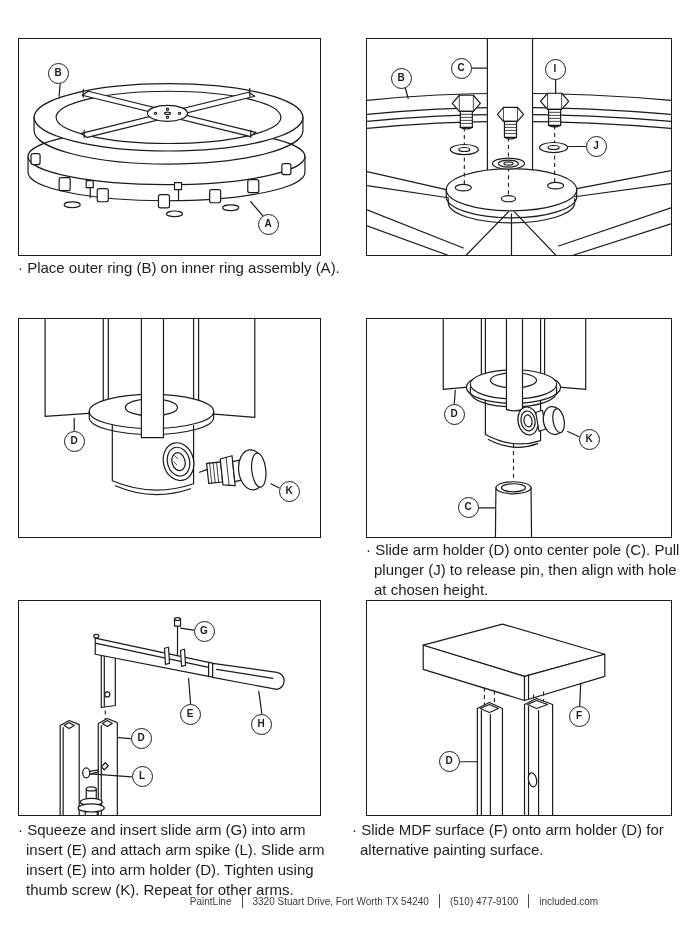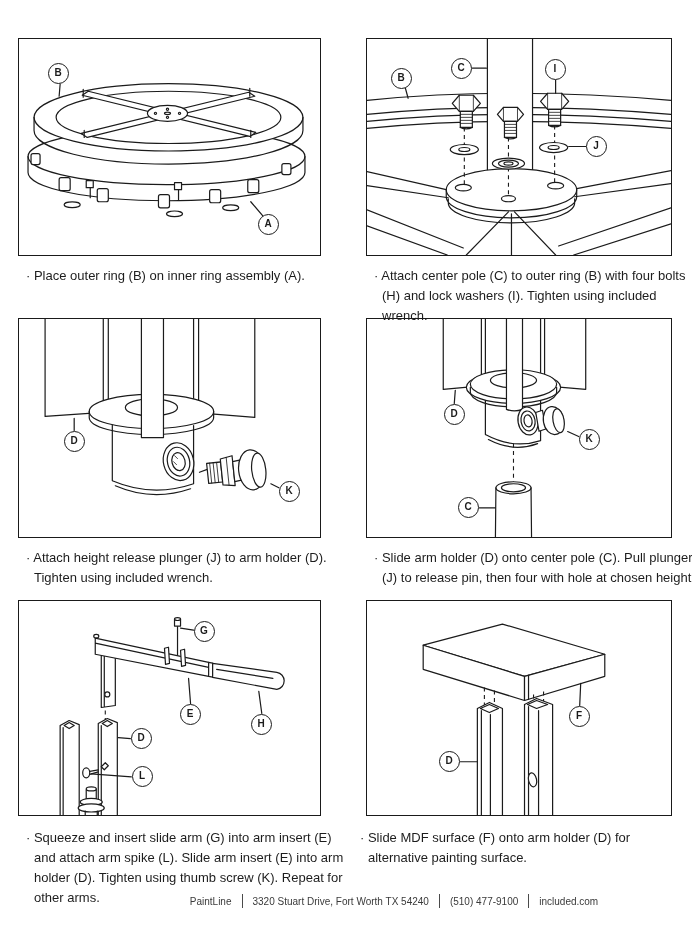--- a/index.html
+++ b/index.html
@@ -9,21 +9,21 @@
   .frame svg{position:absolute;left:0;top:0;width:100%;height:100%;}
   .ln{fill:none;stroke:#1b1b1b;stroke-width:1.2;stroke-linecap:round;stroke-linejoin:round;}
   .th{fill:none;stroke:#1b1b1b;stroke-width:0.8;stroke-linecap:round;}
   .wf{fill:#ffffff;stroke:#1b1b1b;stroke-width:1.2;stroke-linejoin:round;}
   .nf{fill:#ffffff;stroke:none;}
   .dsh{fill:none;stroke:#1b1b1b;stroke-width:1.1;stroke-dasharray:4 3.5;}
   .badge{position:absolute;width:21px;height:21px;box-sizing:border-box;
          border:1.4px solid #1b1b1b;border-radius:50%;background:#fff;
          display:flex;align-items:center;justify-content:center;
          font-size:10px;font-weight:700;color:#1b1b1b;line-height:1;}
-  .caption{position:absolute;margin:8px;font-size:13px;line-height:20px;color:#1d1d1d;
+  .caption{position:absolute;margin:0;font-size:15px;line-height:20px;color:#1d1d1d;
            padding-left:8px;text-indent:-8px;}
   .p1{left:18px;top:38px;width:303px;height:218px;}
   .p2{left:366px;top:38px;width:306px;height:218px;}
   .p3{left:18px;top:318px;width:303px;height:220px;}
   .p4{left:366px;top:318px;width:306px;height:220px;}
   .p5{left:18px;top:600px;width:303px;height:216px;}
   .p6{left:366px;top:600px;width:306px;height:216px;}
   .c1{left:18px;top:258px;width:320px;}
   .c2{left:366px;top:258px;width:316px;}
   .c3{left:18px;top:540px;width:320px;}
@@ -286,23 +286,21 @@
       <path class="ln" d="M160,103 L169,99 L180,103 L169,107 Z"></path>
       <ellipse class="wf" cx="165" cy="178" rx="4" ry="7" transform="rotate(-12 165 178)"></ellipse>
 
       <path class="ln" d="M212,104 L213,82 M93,160 H110"></path>
     </svg>
     <div class="badge" style="left:201.5px;top:104.5px">F</div>
     <div class="badge" style="left:71.5px;top:149.5px">D</div>
   </div>
 
   <p class="caption c1">· Place outer ring (B) on inner ring assembly (A).</p>
-  <p class="caption c2">· Attach center pole (C) to outer ring (B) with four bolts (H) and lock washers (I). Tighten using included wrench.</p>
-  <p class="caption c3">· Attach height release plunger (J) to arm holder (D). Tighten using included wrench.</p>
-  <p class="caption c4">· Slide arm holder (D) onto center pole (C). Pull plunger (J) to release pin, then four with hole at chosen height.</p>
+  <p class="caption c4">· Slide arm holder (D) onto center pole (C). Pull plunger (J) to release pin, then align with hole at chosen height.</p>
   <p class="caption c5">· Squeeze and insert slide arm (G) into arm insert (E) and attach arm spike (L). Slide arm insert (E) into arm holder (D). Tighten using thumb screw (K). Repeat for other arms.</p>
   <p class="caption c6">· Slide MDF surface (F) onto arm holder (D) for alternative painting surface.</p>
 
   <div class="footer">
     <span>PaintLine</span>
     <span class="sep"></span>
     <span>3320 Stuart Drive, Fort Worth TX 54240</span>
     <span class="sep"></span>
     <span>(510) 477-9100</span>
     <span class="sep"></span>

